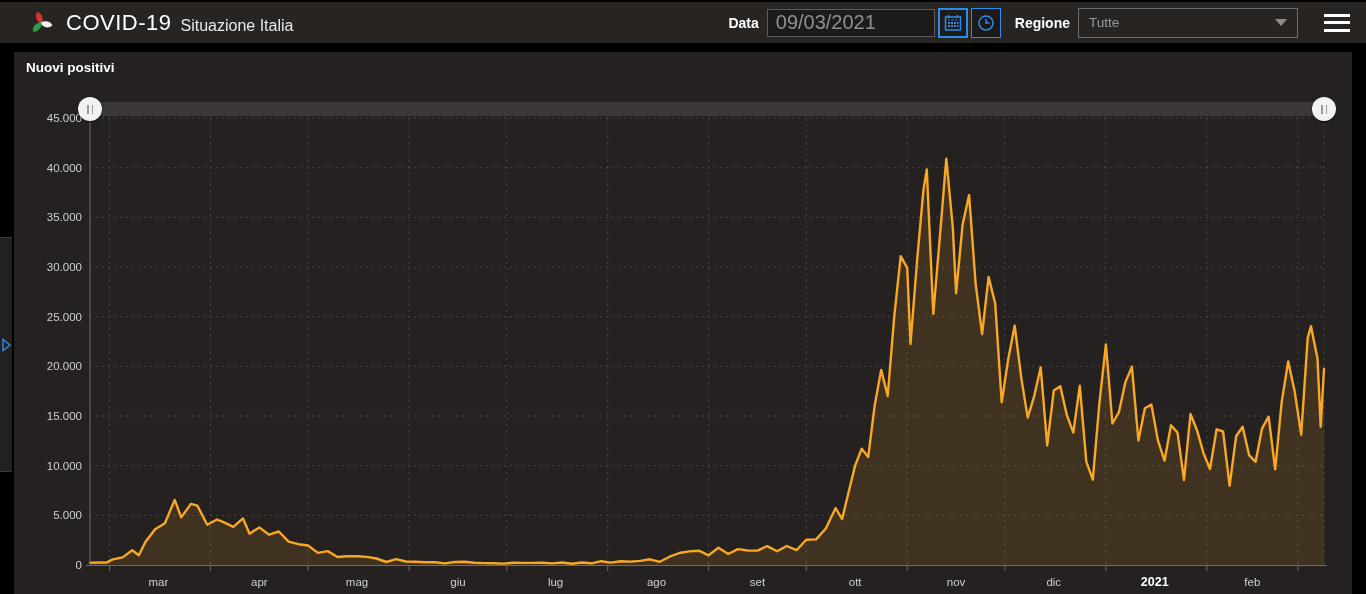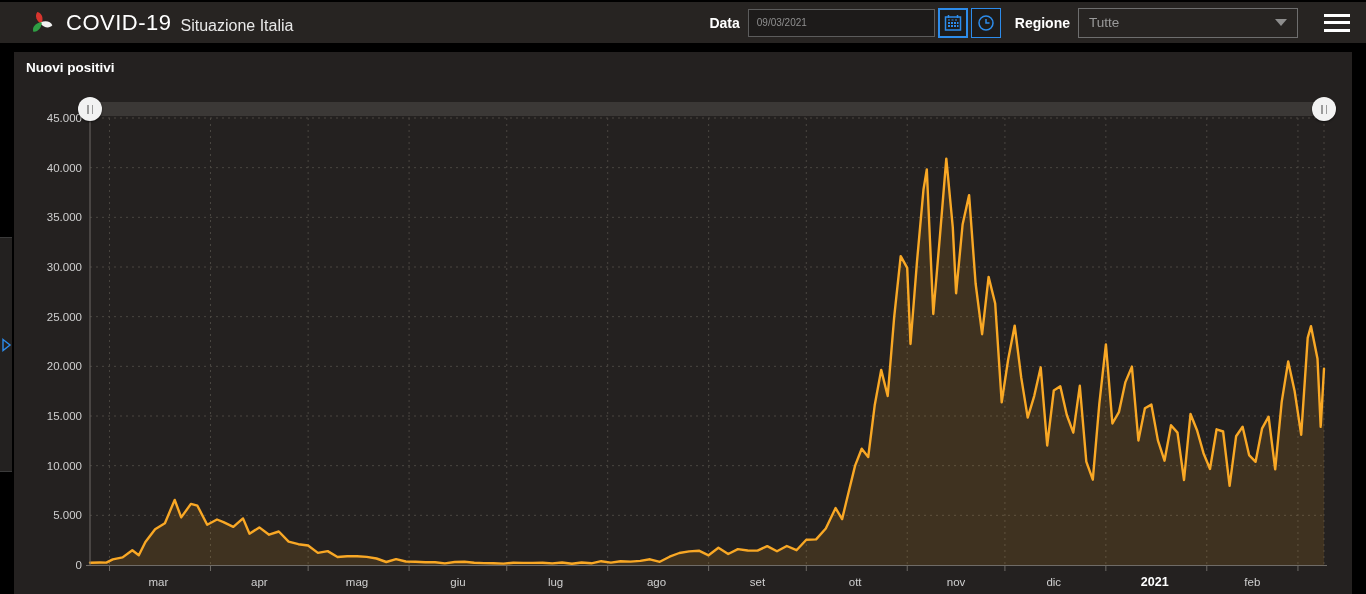--- a/index.html
+++ b/index.html
@@ -7,22 +7,22 @@
               font-family:"Liberation Sans", sans-serif; }
 
   
   .hdr { position:absolute; top:2px; left:0; width:1366px; height:41px;
          background:#272422; display:flex; align-items:center; }
   .logo { margin-left:28px; width:26px; height:26px; flex:0 0 auto; }
   .app-title { color:#fff; font-size:22px; font-weight:400; margin-left:12px; letter-spacing:.5px; }
   .app-sub   { color:#e8e8e8; font-size:16px; margin-left:9px; padding-top:7px; }
   .hdr-right { margin-left:auto; display:flex; align-items:center; margin-right:16px; }
   .fld-label { color:#fff; font-size:14px; font-weight:bold; }
-  .date-input { width:187px; height:28px; margin-left:8px; background:#1d1b1a;
-                border:1px solid #5c5c5c; color:#8f8f8f; font-size:10px;
+  .date-input { width:168px; height:28px; margin-left:8px; background:#1d1b1a;
+                border:1px solid #5c5c5c; color:#8f8f8f; font-size:20px;
                 padding:0 8px; font-family:"Liberation Sans",sans-serif; }
   .icon-btn { width:30px; height:30px; margin-left:3px; background:#1d1b1a;
               border:2px solid #2d8ceb; display:flex; align-items:center;
               justify-content:center; cursor:pointer; }
   .icon-btn.thin { border-width:1.5px; }
   .region-select { width:220px; height:30px; margin-left:8px; border:1px solid #6e6e6e;
                    background:transparent; display:flex; align-items:center;
                    justify-content:space-between; padding:0 10px; cursor:pointer; }
   .region-value { color:#9a9a9a; font-size:13.5px; }
   .chev-down { width:0; height:0; border-left:6px solid transparent;

